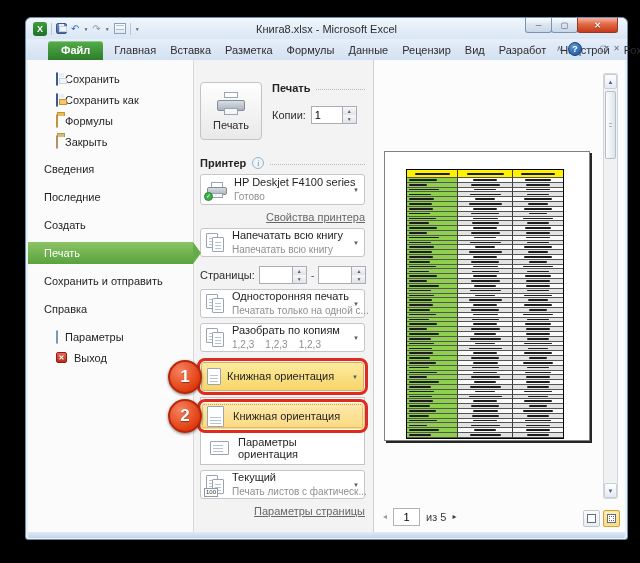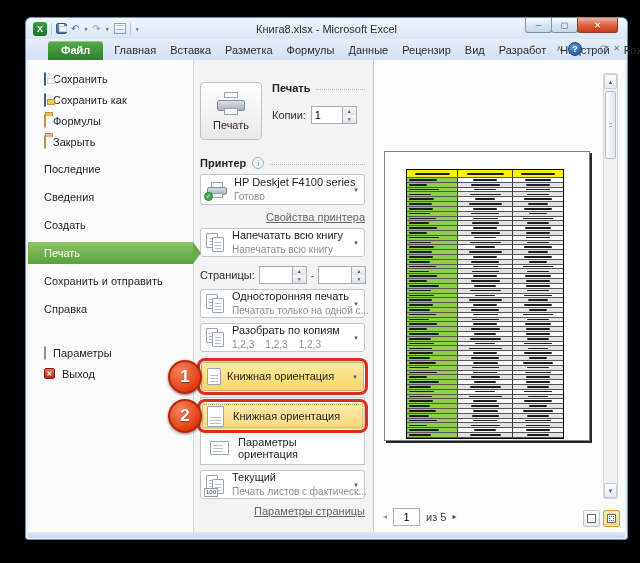--- a/index.html
+++ b/index.html
@@ -42,27 +42,27 @@
   .tabicons{position:absolute;right:7px;top:3px;display:flex;gap:6px;align-items:center;}
   .ticon{font-size:8px;color:#5e7289;line-height:1;}
   .help-circ{width:14px;height:14px;border-radius:50%;background:radial-gradient(circle at 35% 30%,#5c96d6,#1d4e96);
     color:#fff;font-size:9px;font-weight:bold;display:flex;align-items:center;justify-content:center;border:1px solid #16407e;}
 
   
   .backstage{position:absolute;left:2px;right:2px;top:42px;bottom:7px;background:#fff;display:flex;overflow:visible;}
 
   
   .sidebar{width:166px;background:#fbfbfb;border-right:1px solid #d8d8d8;padding-top:8px;position:relative;overflow:visible;flex:none;}
-  .cmd{display:flex;align-items:center;gap:7px;height:21px;padding-left:16px;font-size:11px;color:#1f1f1f;}
+  .cmd{display:flex;align-items:center;gap:7px;height:21px;padding-left:28px;font-size:11px;color:#1f1f1f;}
   .nav-list{margin-top:6px;}
   .nav-item{height:22px;display:flex;align-items:center;padding-left:16px;font-size:11px;color:#1f1f1f;margin-bottom:6px;position:relative;}
   .nav-item.active{background:linear-gradient(180deg,#8cc465,#58a23e);color:#fff;z-index:4;}
   .nav-item.active::after{content:"";position:absolute;right:-8px;top:0;
     border-top:11px solid transparent;border-bottom:11px solid transparent;border-left:8px solid #67ab49;}
-  .foot-list{margin-top:22px;}
+  .foot-list{margin-top:6px;}
   .fold{width:13px;height:10px;background:linear-gradient(#fadf8e,#edbc4e);border:1px solid #c09437;border-radius:1px;position:relative;}
   .fold::before{content:"";position:absolute;left:0;top:-3px;width:6px;height:3px;background:#edbc4e;border:1px solid #c09437;border-bottom:none;border-radius:1px 1px 0 0;}
   .disk.pencil::after{background:#f7c66a;border-color:#c59433;}
   .opt-ic{width:11px;height:11px;background:linear-gradient(#cfe0f2,#9fb9d8);border:1px solid #7b97ba;border-radius:2px;position:relative;}
   .opt-ic::after{content:"";position:absolute;inset:2px;background:repeating-linear-gradient(to bottom,#5c7aa0 0 1px,transparent 1px 3px);}
   .exit-ic{width:11px;height:11px;background:linear-gradient(#e4695a,#bb2b18);border:1px solid #8d1f10;border-radius:2px;
     color:#fff;font-size:7px;font-weight:bold;display:flex;align-items:center;justify-content:center;line-height:1;}
 
   
   .settings{width:180px;flex:none;background:#f3f3f3;border-right:1px solid #cfcfcf;
@@ -221,24 +221,24 @@
             <span><span class="fold"></span></span>
             <span>Формулы</span>
           </div>
           <div class="cmd" style="gap: 7px;">
             <span><span class="fold" style="filter:saturate(.6)"></span></span>
             <span>Закрыть</span>
           </div>
         </div>
       <div class="nav-list" id="navs">
           <div class="nav-item">
+            <span>Сведения</span>
+          </div>
+          <div class="nav-item">
             <span>Последние</span>
-          </div>
-          <div class="nav-item">
-            <span>Сведения</span>
           </div>
           <div class="nav-item">
             <span>Создать</span>
           </div>
           <div class="nav-item active">
             <span>Печать</span>
           </div>
           <div class="nav-item">
             <span>Сохранить и отправить</span>
           </div>

